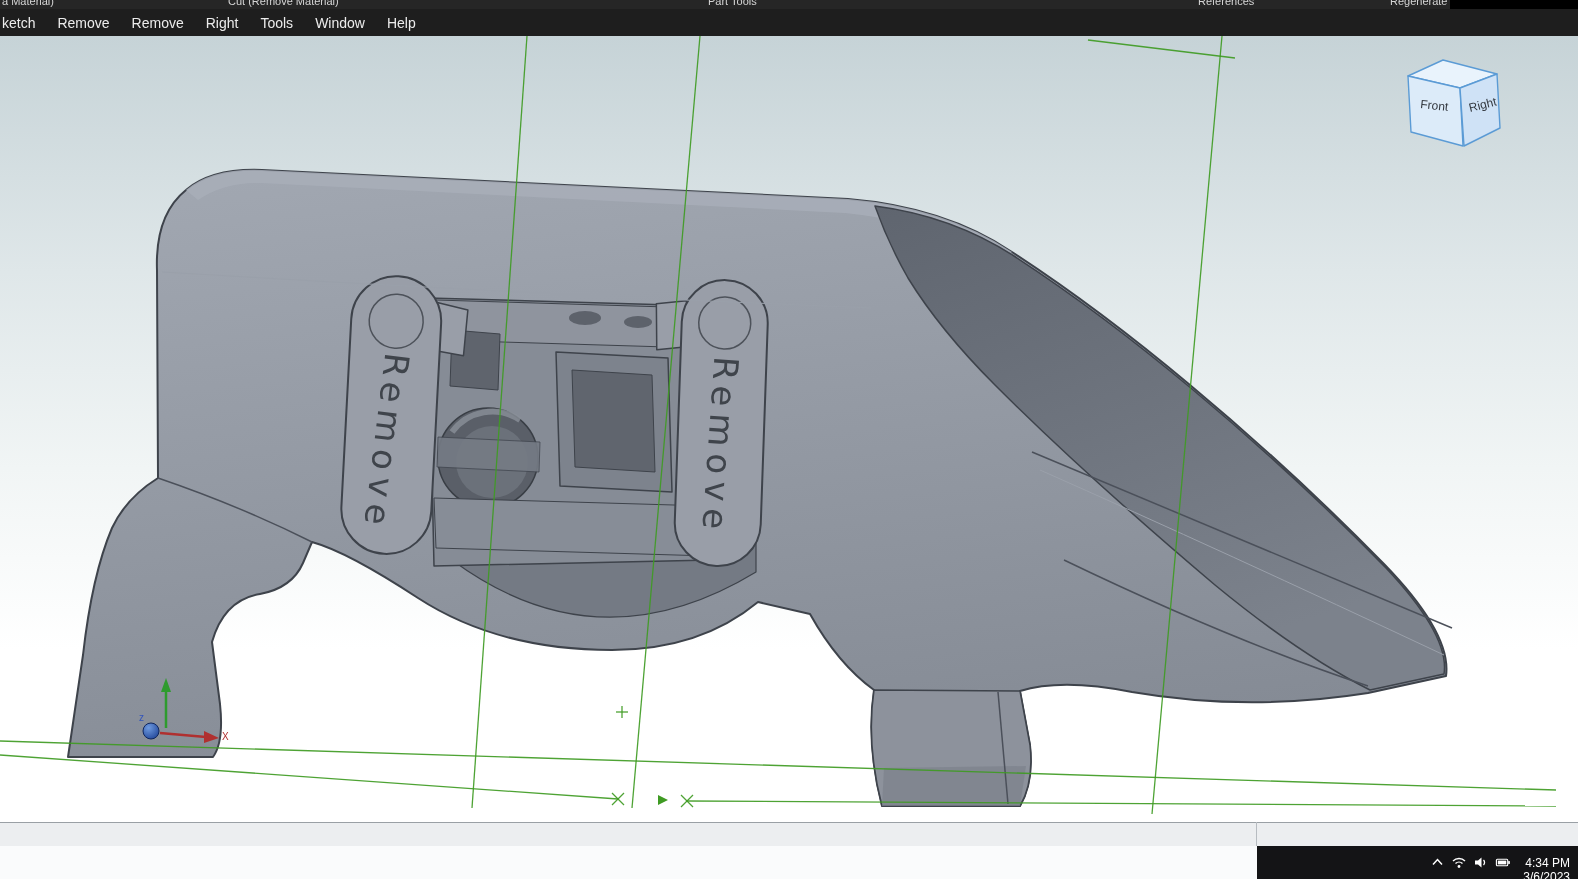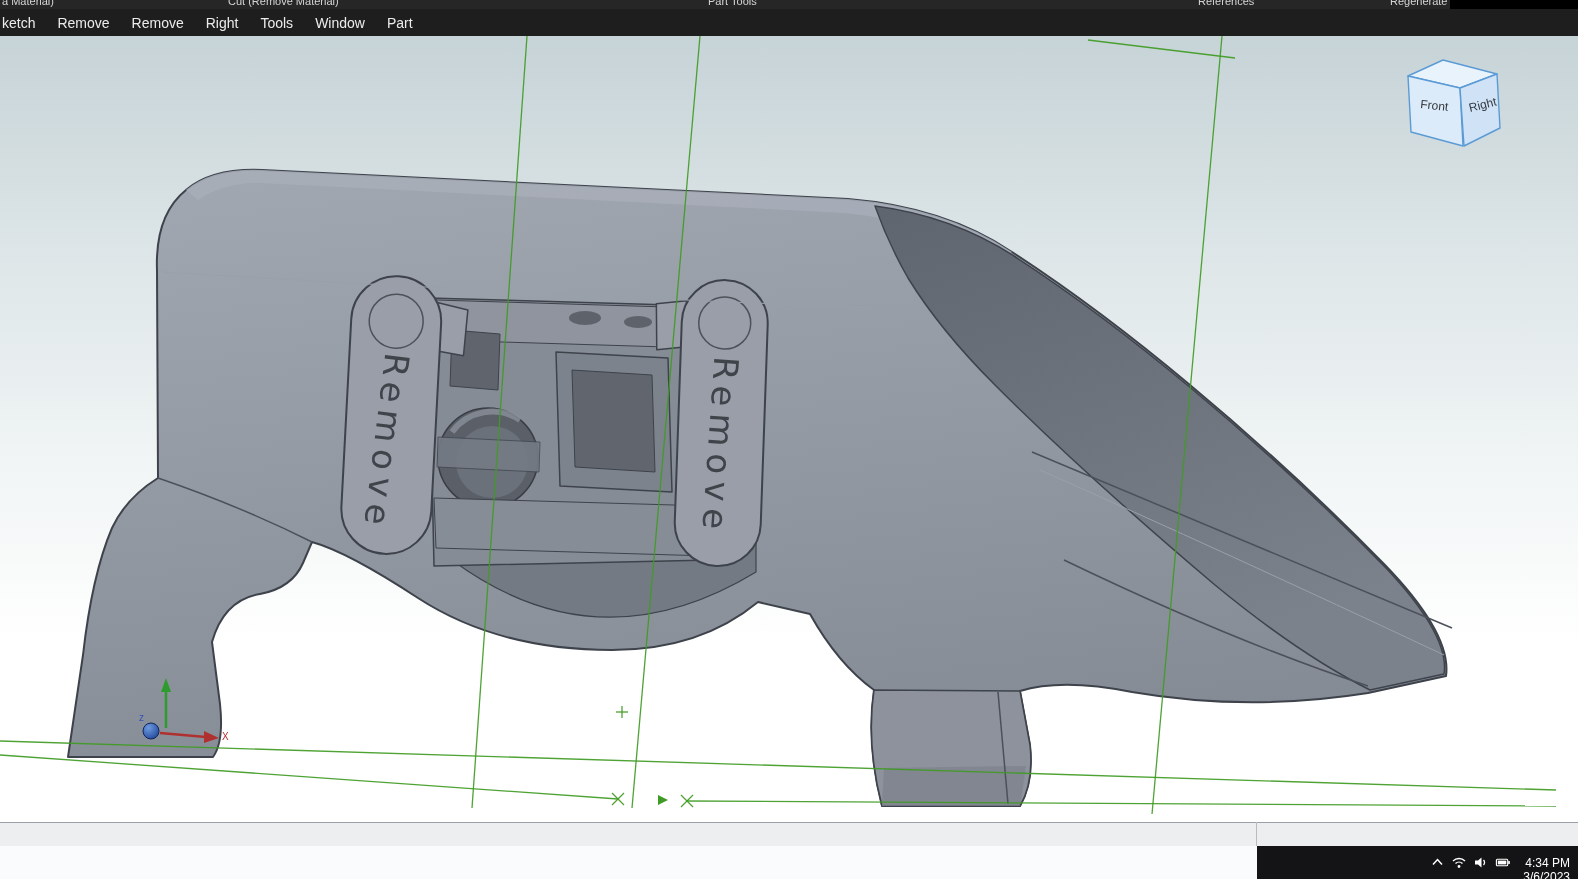--- a/index.html
+++ b/index.html
@@ -60,21 +60,21 @@
     <span class="frag" style="left:1390px">Regenerate</span>
   </div>
 
   <div class="menu-bar">
     <span class="menu-item">ketch</span>
     <span class="menu-item">Remove</span>
     <span class="menu-item">Remove</span>
     <span class="menu-item">Right</span>
     <span class="menu-item">Tools</span>
     <span class="menu-item">Window</span>
-    <span class="menu-item">Part</span>
+    <span class="menu-item">Help</span>
   </div>
 
   <div class="viewport">
     <svg viewBox="0 36 1578 786" width="1578" height="786">
       <defs>
         <linearGradient id="gBody" x1="0" y1="0" x2="0.25" y2="1">
           <stop offset="0" stop-color="#a2a8b2"></stop>
           <stop offset="1" stop-color="#858b95"></stop>
         </linearGradient>
         <linearGradient id="gDark" x1="0" y1="0" x2="0.4" y2="1">

